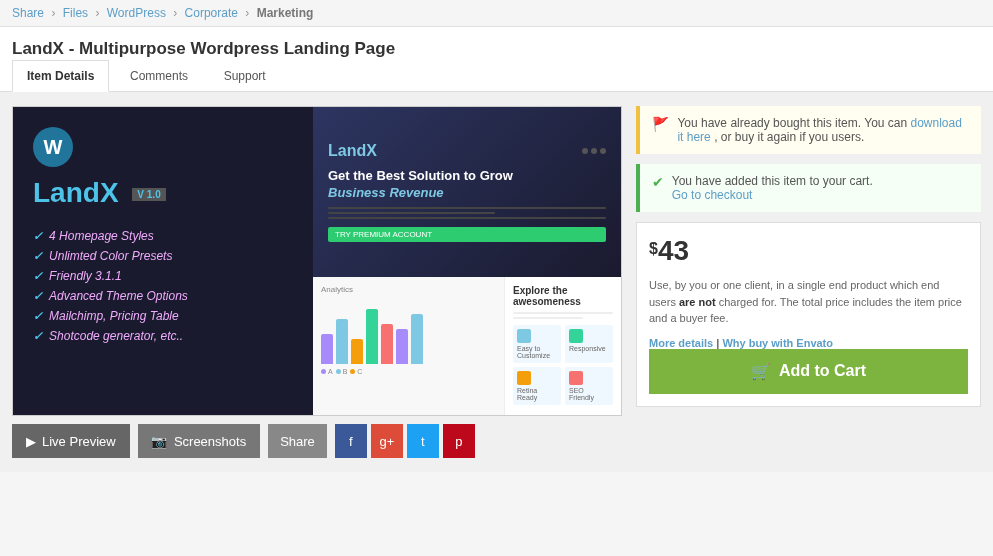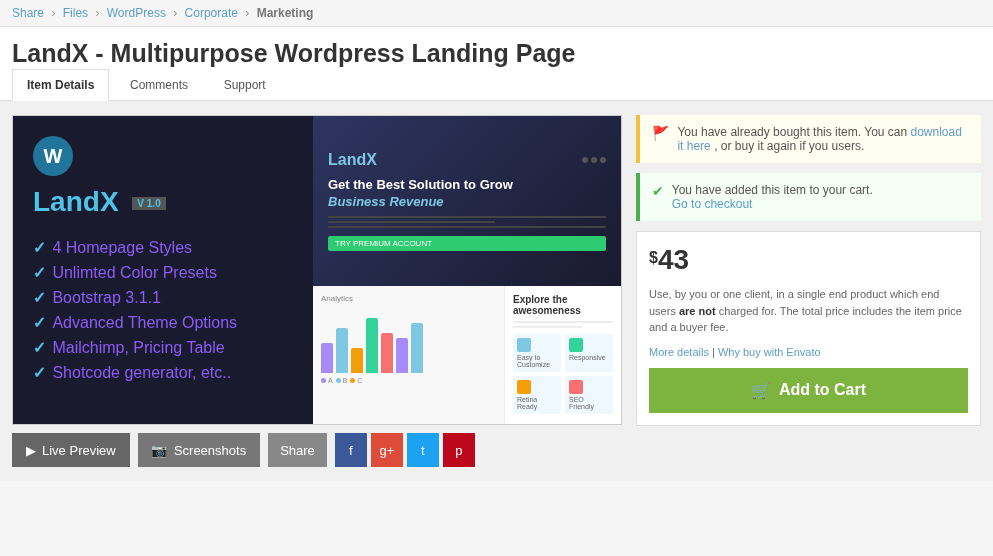--- a/index.html
+++ b/index.html
@@ -13,21 +13,21 @@
       color: #777;
       border-bottom: 1px solid #e0e0e0;
     }
     .breadcrumb a { color: #5c9ec7; text-decoration: none; }
     .breadcrumb span { color: #999; margin: 0 4px; }
 
     
     .page-title {
       background: #fff;
       padding: 12px 12px 0 12px;
-      font-size: 25px;
+      font-size: 17px;
       font-weight: bold;
       color: #333;
       border-bottom: none;
     }
 
     
     .tabs {
       background: #fff;
       padding: 0 12px;
       border-bottom: 1px solid #ddd;
@@ -110,26 +110,27 @@
       padding: 1px 5px;
       border-radius: 0;
       margin-left: 6px;
       vertical-align: middle;
     }
     .features-list {
       margin-top: 20px;
       list-style: none;
     }
     .features-list li {
-      color: #8b5cf6;
-      font-size: 16px;
+      color: #f0abfc;
+      font-size: 12px;
       margin-bottom: 6px;
       display: flex;
       align-items: center;
       gap: 6px;
+      font-style: italic;
     }
     .features-list li::before {
       content: '✓';
       color: #4dc3e8;
       font-weight: bold;
     }
     .image-right {
       flex: 1;
       background: linear-gradient(135deg, #2c3e50 0%, #1a252f 100%);
       position: relative;
@@ -332,21 +333,21 @@
     .price-desc {
       font-size: 11px;
       color: #666;
       line-height: 1.5;
       margin-bottom: 10px;
     }
     .price-desc strong { color: #333; }
     .purchase-links {
       font-size: 11px;
       color: #666;
-      margin-bottom: 10px;
+      font-weight: bold;
     }
     .add-to-cart-btn {
       width: 100%;
       background: #7db33f;
       color: white;
       border: none;
       padding: 13px;
       font-size: 16px;
       font-weight: bold;
       cursor: pointer;
@@ -389,21 +390,21 @@
 
         <div class="image-left">
           <div class="wp-badge">W</div>
           <div class="landx-logo">
             <span>Land</span><span style="color:#4dc3e8">X</span>
             <span class="version-badge">V 1.0</span>
           </div>
           <ul class="features-list">
             <li>4 Homepage Styles</li>
             <li>Unlimted Color Presets</li>
-            <li>Bootstrap 3.1.1</li>
+            <li>Friendly 3.1.1</li>
             <li>Advanced Theme Options</li>
             <li>Mailchimp, Pricing Table</li>
             <li>Shotcode generator, etc..</li>
           </ul>
         </div>
 
         <div class="image-right">
           <div class="image-right-top">
             <div class="mockup-header">
               <span class="mockup-logo">LandX</span>

